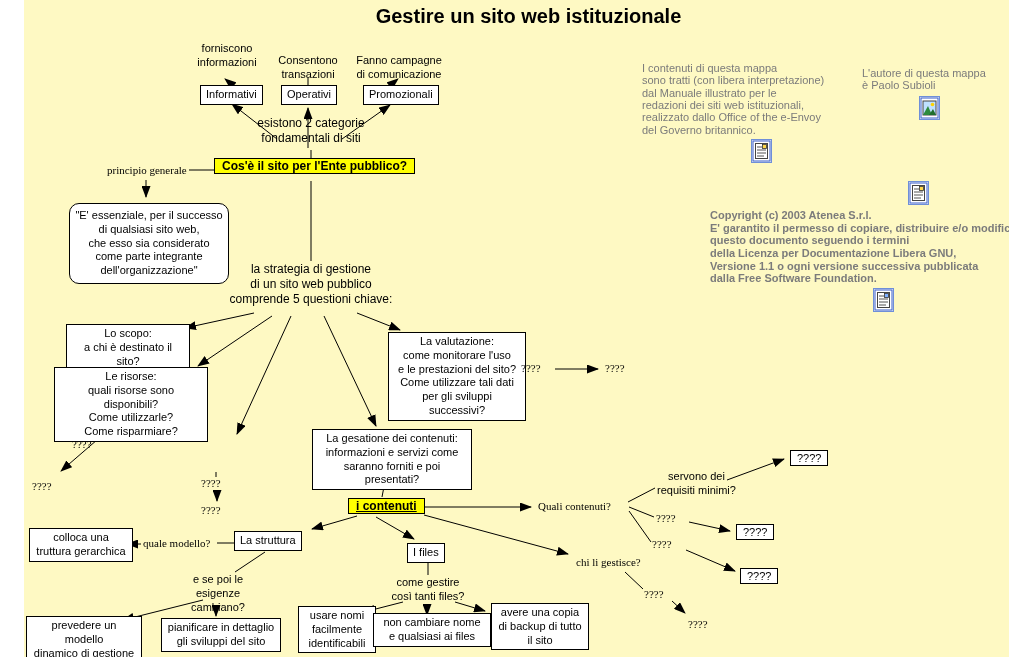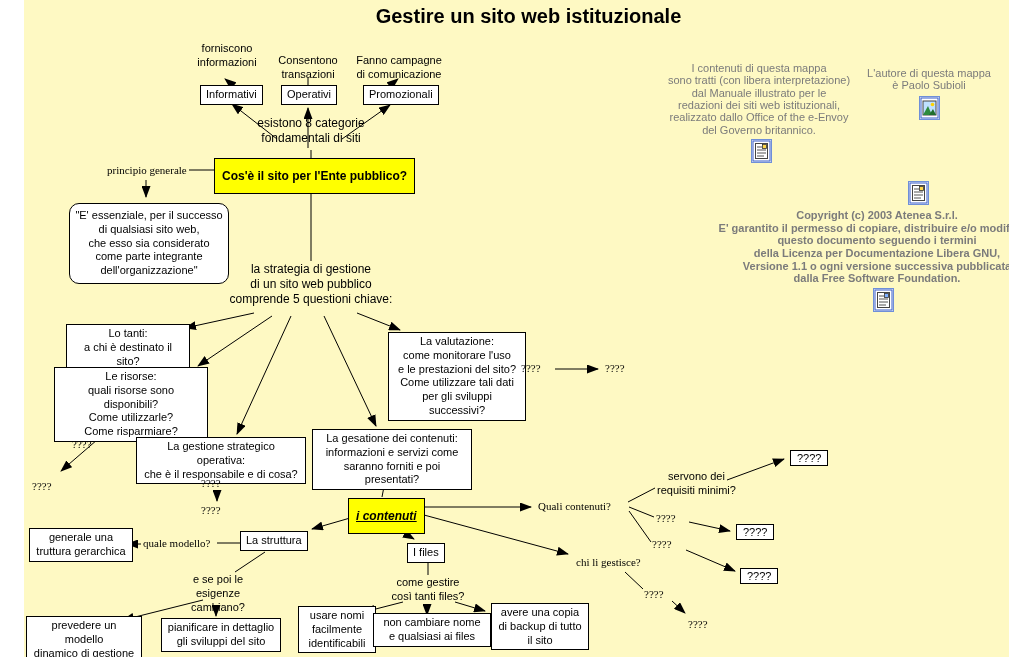--- a/index.html
+++ b/index.html
@@ -6,27 +6,27 @@
   .map{position:relative;width:1009px;height:657px;background:#fef9c3;overflow:hidden;
        font-family:"Liberation Sans",sans-serif;color:#000;margin-left:24px;}
   .wires{position:absolute;left:0;top:0;}
   .title{position:absolute;left:0;right:0;top:5px;text-align:center;
          font-size:20px;font-weight:bold;white-space:pre-line;}
   .txt{position:absolute;white-space:pre-line;font-size:11px;line-height:1.25;text-align:center;}
   .big{font-size:12px;}
   .box{position:absolute;border:1px solid #000;background:#fff;font-size:11px;line-height:1.25;
        text-align:center;padding:2px 5px;white-space:pre-line;}
   .ybox{position:absolute;border:1px solid #000;background:var(--hl,#ffff00);font-weight:bold;
-        font-size:12px;padding:10px 7px;white-space:pre-line;}
-  .ybox.u{text-decoration:underline;font-style:italic;}
+        font-size:12px;padding:0 7px;white-space:pre-line;}
+  .ybox.u{text-decoration:underline;}
   .round{border-radius:10px;padding:5px 3px;}
   .q{position:absolute;font-size:11px;white-space:nowrap;font-family:Liberation Serif, serif;}
   .qbox{position:absolute;border:1px solid #000;background:#fff;font-size:11px;padding:1px 6px;white-space:nowrap;}
   .credits{position:absolute;white-space:pre-line;font-size:11px;line-height:1.12;
-           text-align:center;color:var(--credits,#7b7b7b);}
+           color:var(--credits,#7b7b7b);}
   .credits.bold{font-weight:bold;line-height:1.15;}
   .icon{position:absolute;width:21px;height:24px;cursor:pointer;}
   .icon svg{display:block;}
 </style>
 </head>
 <body>
 
 <div class="map">
 
   <svg class="wires" width="1009" height="657">
@@ -85,44 +85,42 @@
 
   <div class="txt" style="left:163px;top:42px;width:80px">forniscono
 informazioni</div>
   <div class="txt" style="left:244px;top:54px;width:80px">Consentono
 transazioni</div>
   <div class="txt" style="left:327px;top:54px;width:96px">Fanno campagne
 di comunicazione</div>
   <div class="box" style="left:176px;top:85px">Informativi</div>
   <div class="box" style="left:257px;top:85px">Operativi</div>
   <div class="box" style="left:339px;top:85px">Promozionali</div>
-  <div class="txt big" style="left:212px;top:116px;width:150px">esistono 8 categorie
+  <div class="txt big" style="left:212px;top:116px;width:150px">esistono 2 categorie
 fondamentali di siti</div>
 
   <div class="q" style="left:83px;top:164px">principio generale</div>
   <div class="ybox" style="left:190px;top:158px">Cos'è il sito per l'Ente pubblico?</div>
   <div class="box round" style="left:45px;top:203px;width:152px">"E' essenziale, per il successo
 di qualsiasi sito web,
 che esso sia considerato
 come parte integrante
 dell'organizzazione"</div>
 
   <div class="txt big" style="left:188px;top:262px;width:198px">la strategia di gestione
 di un sito web pubblico
 comprende 5 questioni chiave:</div>
-  <div class="box" style="left:42px;top:324px;width:112px">Lo tanti:
+  <div class="box" style="left:42px;top:324px;width:112px">Lo scopo:
 a chi è destinato il sito?</div>
   <div class="box" style="left:30px;top:367px;width:142px">Le risorse:
 quali risorse sono disponibili?
 Come utilizzarle?
 Come risparmiare?</div>
   <div class="q" style="left:48px;top:438px">????</div>
   <div class="q" style="left:8px;top:480px">????</div>
-  <div class="box" style="left:112px;top:437px;width:158px">La gestione strategico operativa:
-che è il responsabile e di cosa?</div>
   <div class="q" style="left:177px;top:477px">????</div>
   <div class="q" style="left:177px;top:504px">????</div>
   <div class="box" style="left:364px;top:332px;width:126px">La valutazione:
 come monitorare l'uso
 e le prestazioni del sito?
 Come utilizzare tali dati
 per gli sviluppi successivi?</div>
   <div class="q" style="left:497px;top:362px">????</div>
   <div class="q" style="left:581px;top:362px">????</div>
   <div class="box" style="left:288px;top:429px;width:148px">La gesatione dei contenuti:
@@ -135,23 +133,23 @@
 requisiti minimi?</div>
   <div class="qbox" style="left:766px;top:450px">????</div>
   <div class="q" style="left:632px;top:512px">????</div>
   <div class="qbox" style="left:712px;top:524px">????</div>
   <div class="q" style="left:628px;top:538px">????</div>
   <div class="qbox" style="left:716px;top:568px">????</div>
   <div class="q" style="left:552px;top:556px">chi li gestisce?</div>
   <div class="q" style="left:620px;top:588px">????</div>
   <div class="q" style="left:664px;top:618px">????</div>
 
-  <div class="box" style="left:216px;top:531px">La struttura</div>
+  <div class="box" style="left:210px;top:531px">La struttura</div>
   <div class="q" style="left:119px;top:537px">quale modello?</div>
-  <div class="box" style="left:5px;top:528px;width:92px">generale una
+  <div class="box" style="left:5px;top:528px;width:92px">colloca una
 truttura gerarchica</div>
   <div class="txt" style="left:146px;top:573px;width:96px">e se poi le esigenze
 cambiano?</div>
   <div class="box" style="left:2px;top:616px;width:104px">prevedere un modello
 dinamico di gestione</div>
   <div class="box" style="left:137px;top:618px;width:108px">pianificare in dettaglio
 gli sviluppi del sito</div>
 
   <div class="box" style="left:383px;top:543px">I files</div>
   <div class="txt" style="left:363px;top:576px;width:82px">come gestire

